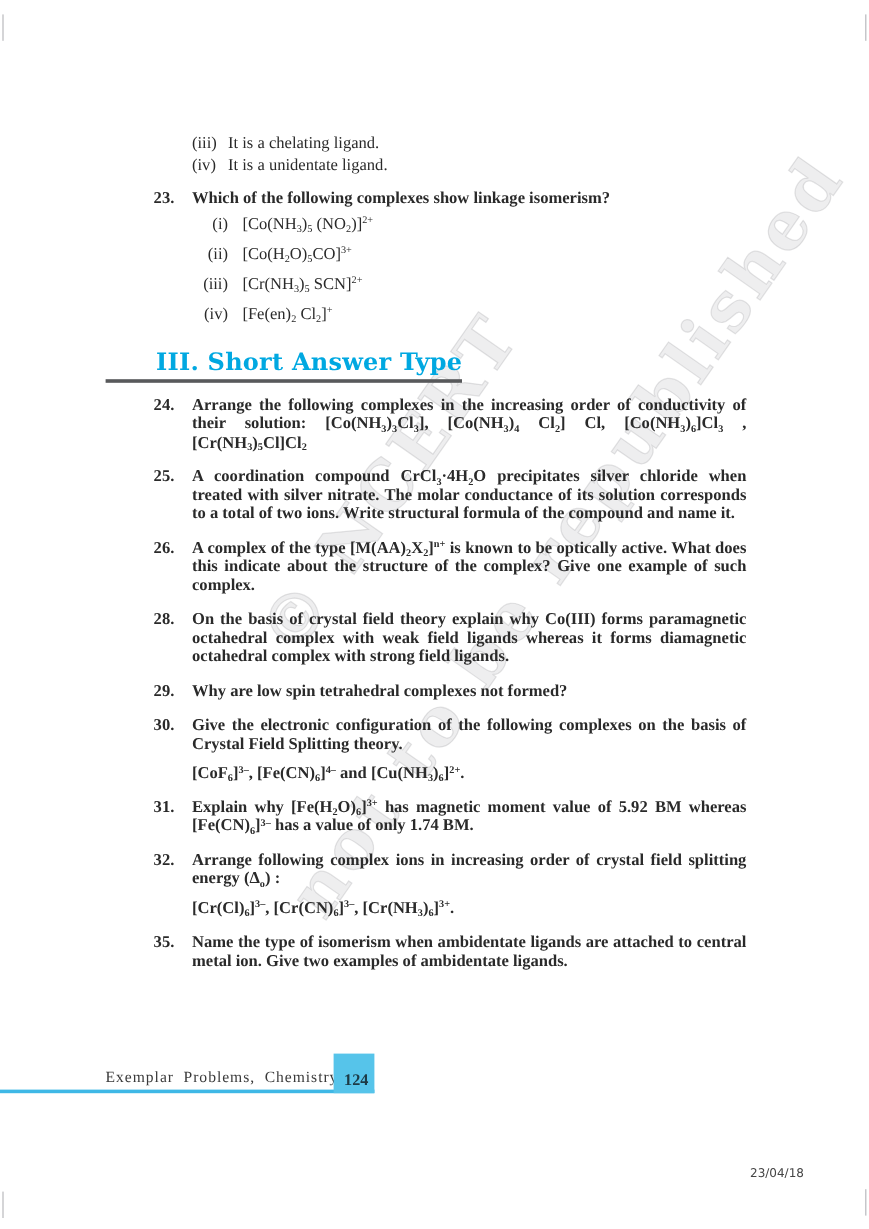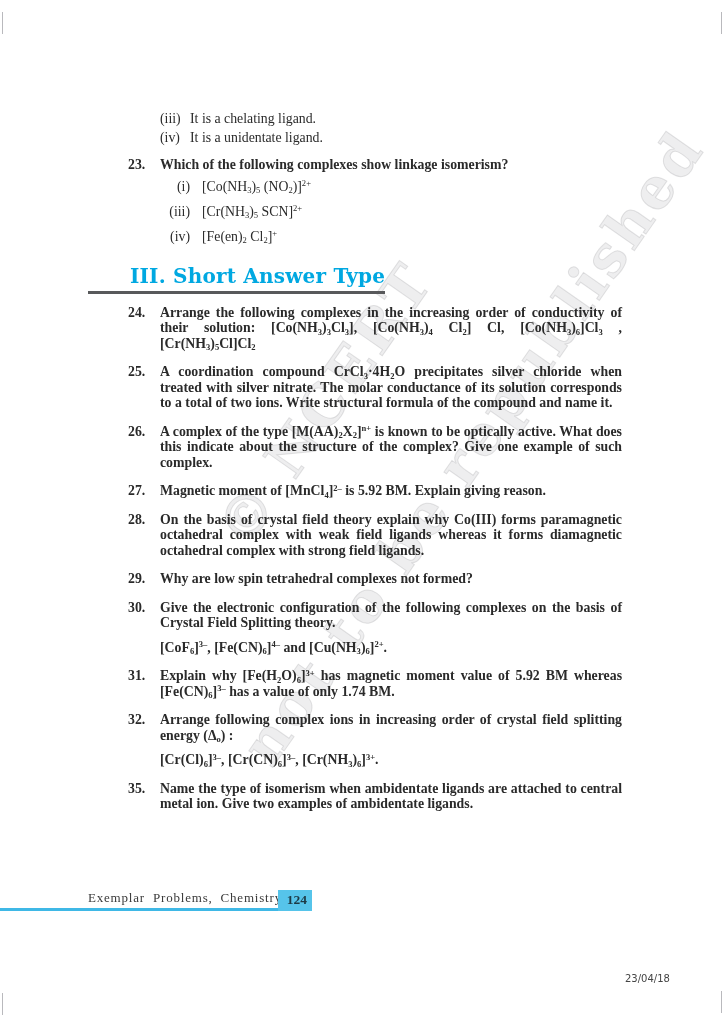--- a/index.html
+++ b/index.html
@@ -69,21 +69,21 @@
     position:absolute;left:0;top:887px;width:312px;height:21px;
     border-bottom:3px solid #3fb8e6;
   }
   .footer-title{
     position:absolute;left:88px;bottom:2px;
     font-size:13px;color:#3a3a3a;letter-spacing:0.8px;word-spacing:4px;
   }
   .page-badge{
     position:absolute;right:0;bottom:-3px;
     background:#56c4ea;
-    padding:2px 5px 3px 9px;
+    padding:14px 5px 3px 9px;
     font-size:13.5px;font-weight:bold;color:#1d3a45;
   }
   .date-stamp{
     position:absolute;left:625px;top:973px;
     font-family:"DejaVu Sans",sans-serif;
     font-size:10px;color:#444;
   }
 </style>
 </head>
 <body>
@@ -115,20 +115,24 @@
 
     <div class="question">
       <span class="qnum">23.</span>
       <div class="qbody">
         <p>Which of the following complexes show linkage isomerism?</p>
         <div class="opt-row">
           <span class="olabel">(i)</span>
           <span>[Co(NH<sub>3</sub>)<sub>5</sub> (NO<sub>2</sub>)]<sup>2+</sup></span>
         </div>
         <div class="opt-row">
+          <span class="olabel">(ii)</span>
+          <span>[Co(H<sub>2</sub>O)<sub>5</sub>CO]<sup>3+</sup></span>
+        </div>
+        <div class="opt-row">
           <span class="olabel">(iii)</span>
           <span>[Cr(NH<sub>3</sub>)<sub>5</sub> SCN]<sup>2+</sup></span>
         </div>
         <div class="opt-row">
           <span class="olabel">(iv)</span>
           <span>[Fe(en)<sub>2</sub> Cl<sub>2</sub>]<sup>+</sup></span>
         </div>
       </div>
     </div>
 
@@ -148,26 +152,20 @@
       </div>
     </div>
 
     <div class="question">
       <span class="qnum">26.</span>
       <div class="qbody">
         <p>A complex of the type [M(AA)<sub>2</sub>X<sub>2</sub>]<sup>n+</sup> is known to be optically active. What does this indicate about the structure of the complex? Give one example of such complex.</p>
       </div>
     </div>
 
-    <div class="question">
-      <span class="qnum">27.</span>
-      <div class="qbody">
-        <p>Magnetic moment of [MnCl<sub>4</sub>]<sup>2–</sup> is 5.92 BM. Explain giving reason.</p>
-      </div>
-    </div>
 
     <div class="question">
       <span class="qnum">28.</span>
       <div class="qbody">
         <p>On the basis of crystal field theory explain why Co(III) forms paramagnetic octahedral complex with weak field ligands whereas it forms diamagnetic octahedral complex with strong field ligands.</p>
       </div>
     </div>
 
     <div class="question">
       <span class="qnum">29.</span>

